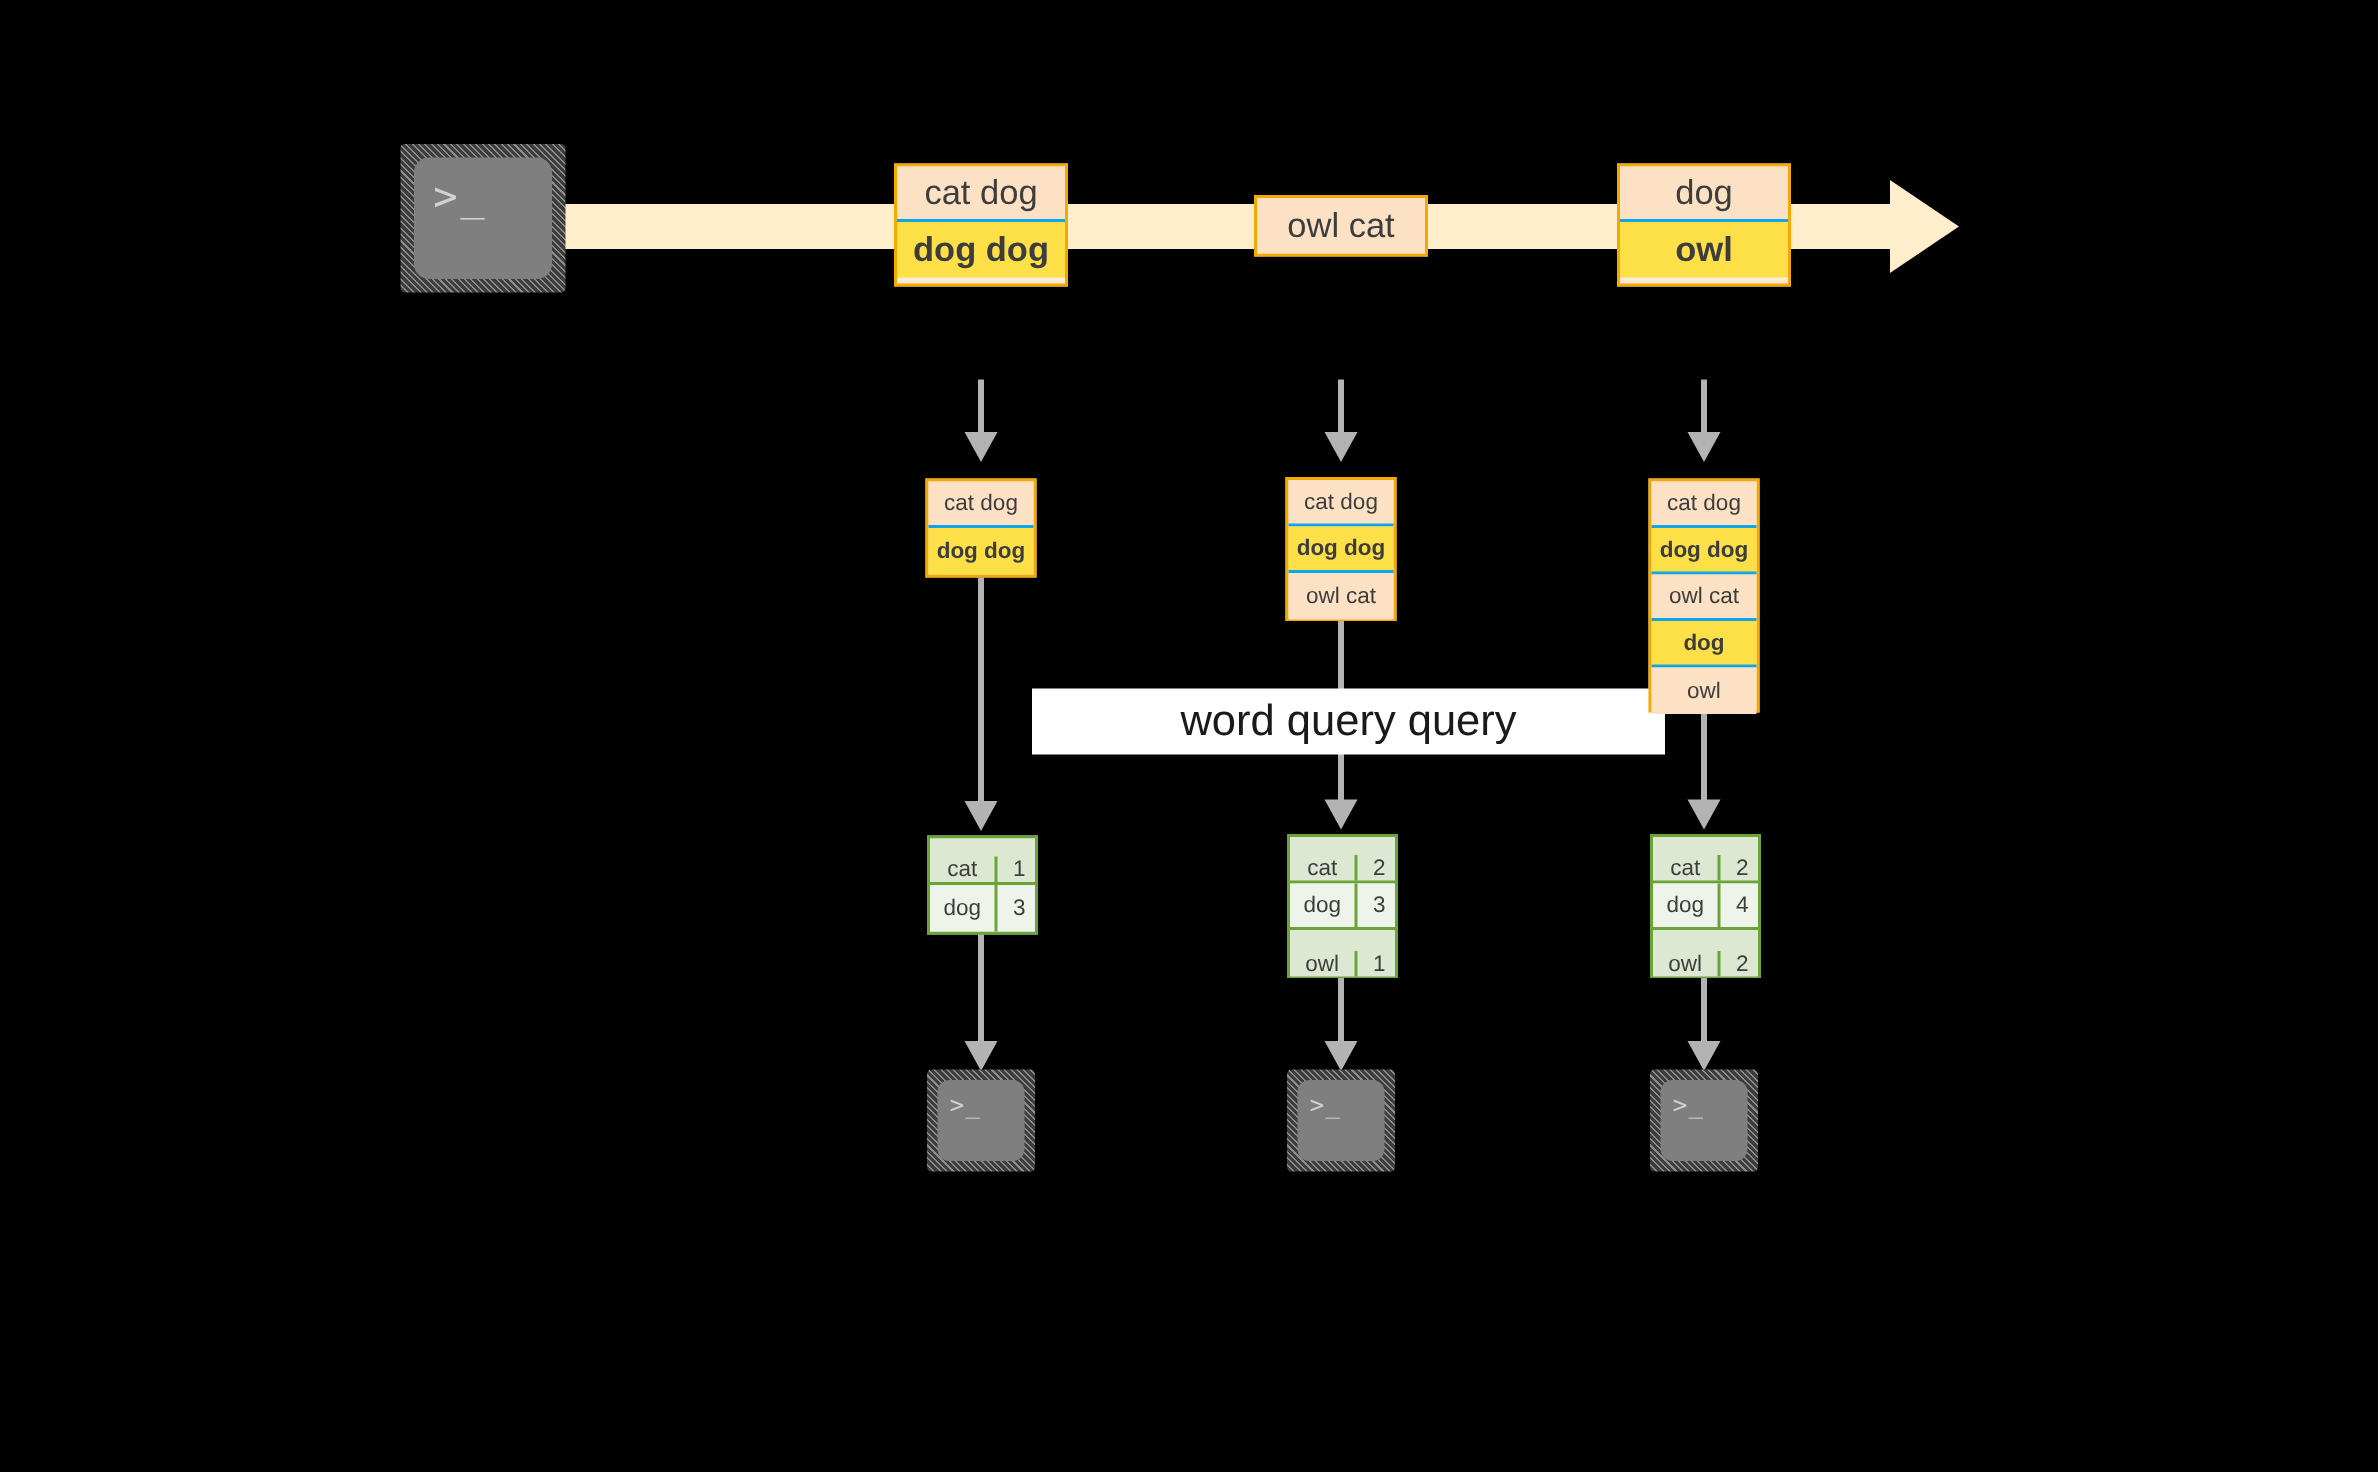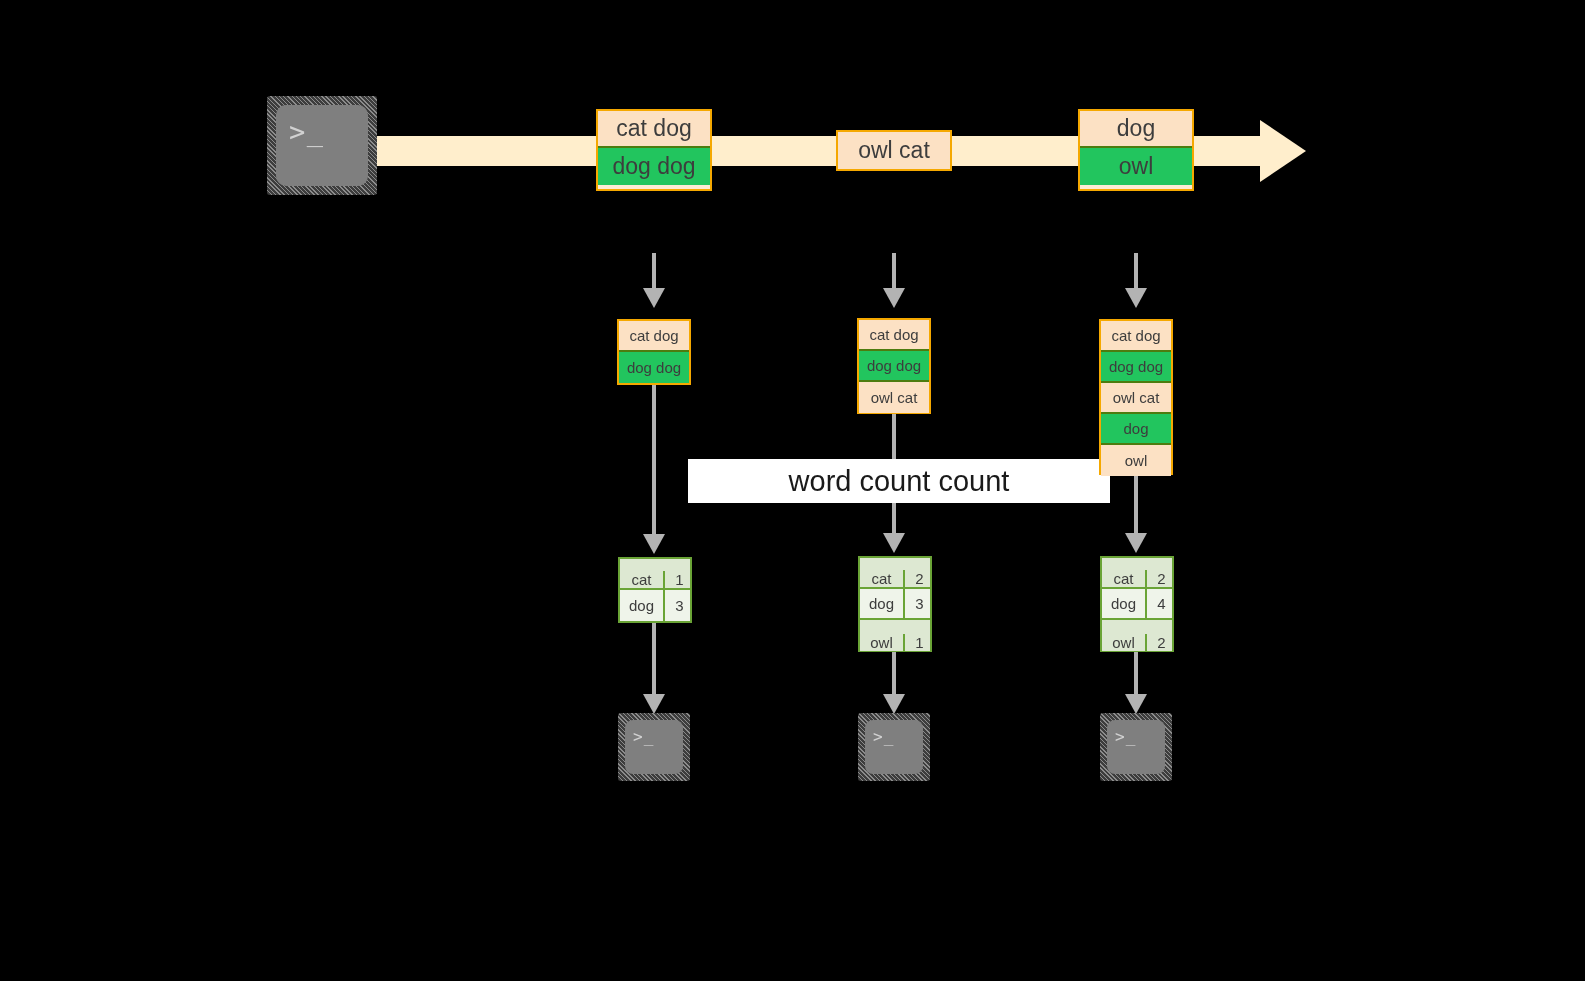--- a/index.html
+++ b/index.html
@@ -66,31 +66,31 @@
 
   
   .rec-stack {
     position: absolute;
     box-sizing: border-box;
     border: 2px solid #f5a800;
     background: #fdebd4;
   }
   .rec-cell {
     box-sizing: border-box;
-    border-bottom: 2px solid #4d7c0f;
+    border-bottom: 2px solid #0ea5e9;
     display: flex;
     align-items: center;
     justify-content: center;
     color: #3d3d3d;
     white-space: nowrap;
     overflow: hidden;
   }
   .rec-cell:last-child { border-bottom: none; }
   .rec-cell.shade-a { background: #fce1c4; }
-  .rec-cell.shade-b { background: #22c55e; }
+  .rec-cell.shade-b { background: #fde047; font-weight: bold; }
 
   
   .rec-big .rec-cell { height: 37px; font-size: 23px; }
   
   .rec-small .rec-cell { height: 31px; font-size: 15px; }
 
   
   .res-table {
     position: absolute;
     box-sizing: border-box;
@@ -279,16 +279,16 @@
   <div class="ar-line" style="left:1134px; top:652px; height:45px;"></div>
   <div class="ar-head" style="left:1125px; top:694px;"></div>
 
   <div class="terminal small" style="left:1100px; top:713px; width:72px; height:68px;">
     <div class="terminal-inner">
       <span class="prompt" style="font-size:16px;">&gt;_</span>
     </div>
   </div>
 
   <div class="query-band" style="left:688px; top:459px; width:422px; height:44px; z-index:3;">
-    <span>word count count</span>
+    <span>word query query</span>
   </div>
 
 </div>
 
 </body></html>

